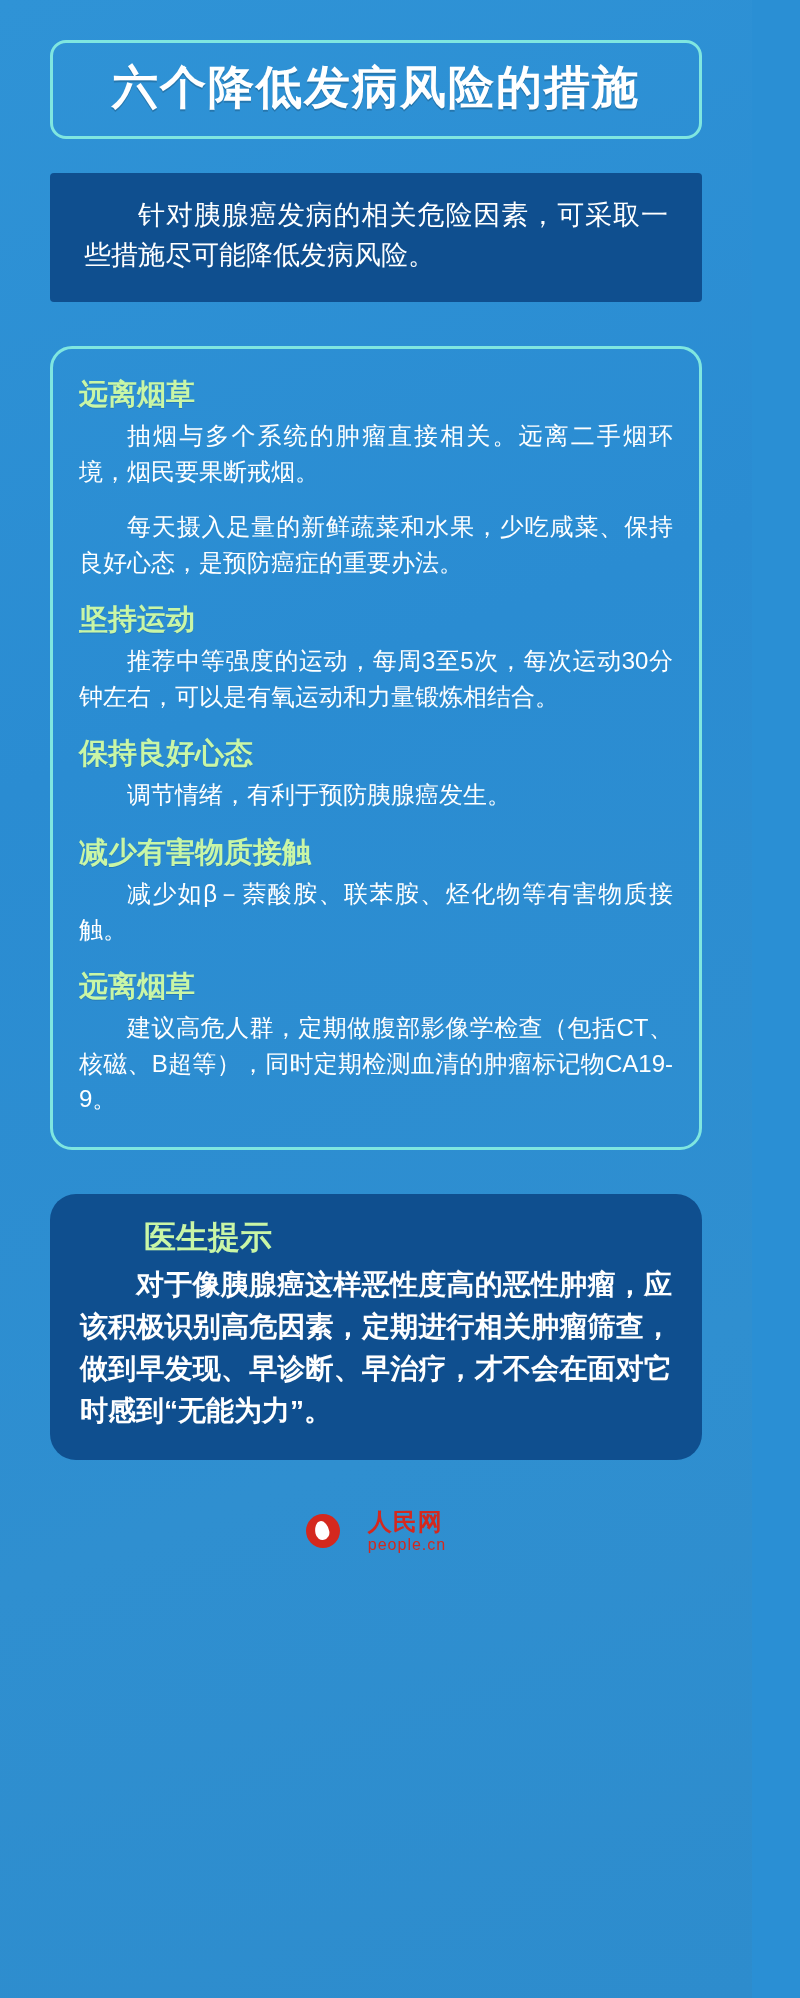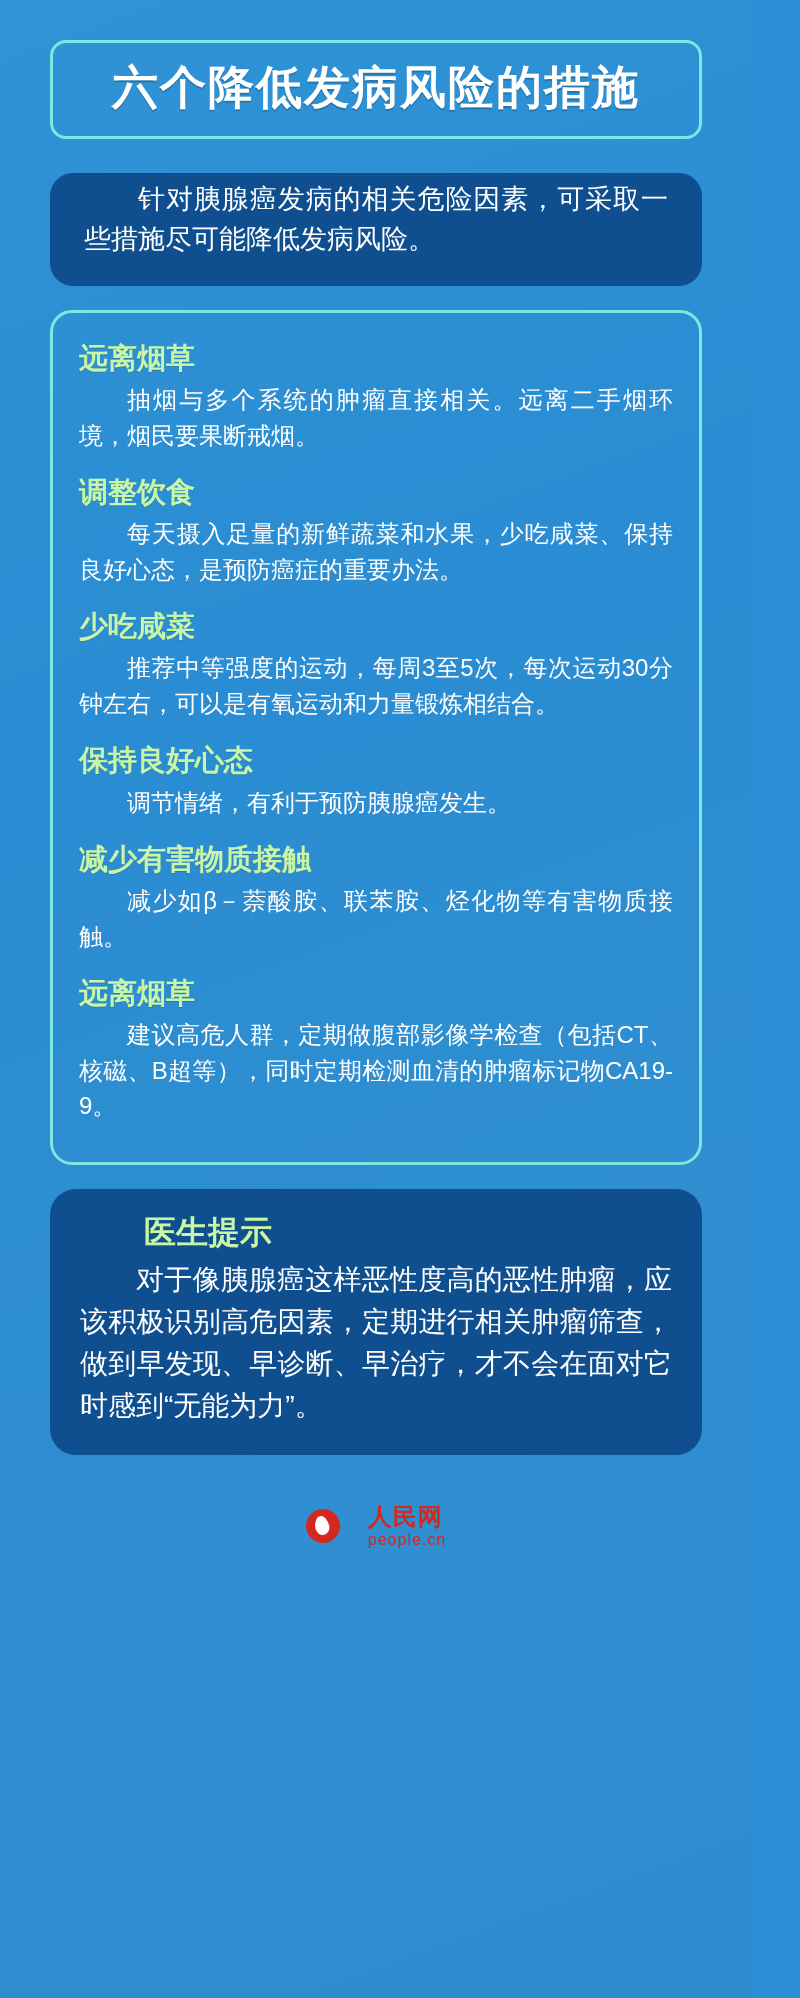--- a/index.html
+++ b/index.html
@@ -35,38 +35,38 @@
     font-size: 46px;
     font-weight: bold;
     letter-spacing: 2px;
     line-height: 1.15;
     text-shadow: 0 2px 0 rgba(0,0,0,0.18);
   }
 
   
   .intro-card {
     background: #0f4f8f;
-    border-radius: 23px;
-    padding: 6px 34px 26px 34px;
-    margin-bottom: 24px;
+    border-radius: 4px;
+    padding: 22px 34px 26px 34px;
+    margin-bottom: 44px;
   }
   .intro-text {
     color: #ffffff;
     font-size: 27px;
     line-height: 1.5;
     text-align: justify;
     text-indent: 2em;
   }
 
   
   .body-card {
     border: 3px solid #7fe6e0;
     border-radius: 22px;
-    padding: 26px 26px 38px 26px;
-    margin-bottom: 24px;
+    padding: 26px 26px 30px 26px;
+    margin-bottom: 44px;
   }
   .section {
     margin-bottom: 20px;
   }
   .section:last-child {
     margin-bottom: 0;
   }
   .section-heading {
     color: #c9f6a6;
     font-size: 29px;
@@ -96,20 +96,21 @@
     font-weight: bold;
     text-indent: 2em;
     margin-bottom: 4px;
   }
   .tip-body {
     color: #ffffff;
     font-size: 28px;
     line-height: 1.5;
     text-align: justify;
     text-indent: 2em;
+    font-weight: bold;
   }
 
   
   .footer {
     display: flex;
     align-items: center;
     justify-content: center;
     padding: 20px 0 34px 0;
     gap: 28px;
   }
@@ -164,26 +165,25 @@
   </div>
 
   <div class="body-card">
 
     <div class="section">
       <div class="section-heading">远离烟草</div>
       <div class="section-body">抽烟与多个系统的肿瘤直接相关。远离二手烟环境，烟民要果断戒烟。</div>
     </div>
 
     <div class="section">
-      <div class="section-heading">调整饮食</div>
       <div class="section-body">每天摄入足量的新鲜蔬菜和水果，少吃咸菜、保持良好心态，是预防癌症的重要办法。</div>
     </div>
 
     <div class="section">
-      <div class="section-heading">少吃咸菜</div>
+      <div class="section-heading">坚持运动</div>
       <div class="section-body">推荐中等强度的运动，每周3至5次，每次运动30分钟左右，可以是有氧运动和力量锻炼相结合。</div>
     </div>
 
     <div class="section">
       <div class="section-heading">保持良好心态</div>
       <div class="section-body">调节情绪，有利于预防胰腺癌发生。</div>
     </div>
 
     <div class="section">
       <div class="section-heading">减少有害物质接触</div>

